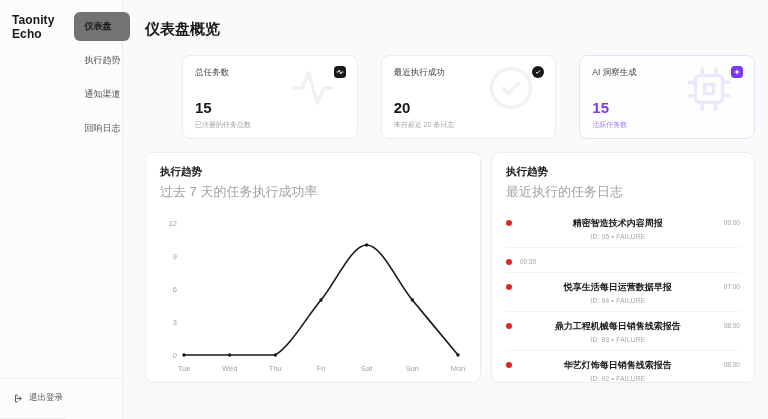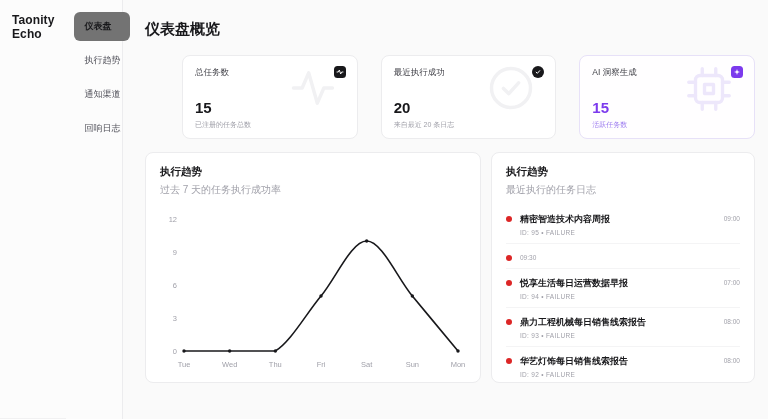--- a/index.html
+++ b/index.html
@@ -71,31 +71,32 @@
   .watermark { position: absolute; top: 6px; right: 18px; pointer-events: none; }
   
   .panels { display: flex; gap: 10px; margin-top: 13px; }
   .panel {
     background: #fff; border: 1px solid #ececee; border-radius: 8px;
     padding: 12px 14px; height: 231px;
   }
   .panel.chart-panel { width: 336px; min-width: 336px; }
   .panel.echo-panel { flex: 1; }
   .panel-title { font-size: 10.5px; font-weight: bold; }
-  .panel-sub { font-size: 10px; color: #a1a1aa; margin-top: 4px; }
+  .panel-sub { font-size: 13px; color: #a1a1aa; margin-top: 4px; }
   
   .chart-wrap { margin-top: 12px; }
   .chart-wrap svg { display: block; }
   
   .echo-list { margin-top: 8px; }
   .echo-item {
     display: flex; align-items: flex-start; gap: 8px;
     padding: 8px 0 7px 0;
     border-bottom: 1px solid #f4f4f5;
     cursor: pointer;
+    text-align: center;
   }
   .echo-item:last-child { border-bottom: none; }
   .echo-dot {
     width: 6px; height: 6px; border-radius: 50%;
     background: #dc2626; margin-top: 3px; flex: none;
   }
   .echo-body { flex: 1; min-width: 0; }
   .echo-title { font-size: 9px; font-weight: bold; color: #18181b; white-space: nowrap; }
   .echo-meta { font-size: 6.5px; color: #a1a1aa; margin-top: 3px; letter-spacing: .3px; }
   .echo-time { font-size: 6.5px; color: #a1a1aa; margin-top: 2px; flex: none; }
@@ -104,20 +105,28 @@
 <body>
 
 <aside class="sidebar">
   <div class="brand">Taonity Echo</div>
   <nav class="nav">
     <div class="nav-item active">仪表盘</div>
     <div class="nav-item">执行趋势</div>
     <div class="nav-item">通知渠道</div>
     <div class="nav-item">回响日志</div>
   </nav>
+  <div class="logout">
+    <svg viewBox="0 0 12 12" fill="none" stroke-width="1.3" stroke-linecap="round" stroke-linejoin="round">
+      <path d="M4.5 1.5H2v9h2.5"></path>
+        <path d="M7 3.5 9.5 6 7 8.5"></path>
+        <path d="M9.5 6H4.5"></path>
+    </svg>
+    <span>退出登录</span>
+  </div>
 </aside>
 
 <main class="main">
   <h1 class="page-title">仪表盘概览</h1>
 
   <div class="stats-row">
 
     <div class="stat-card">
       <div class="stat-title">总任务数</div>
       <div class="stat-badge">

